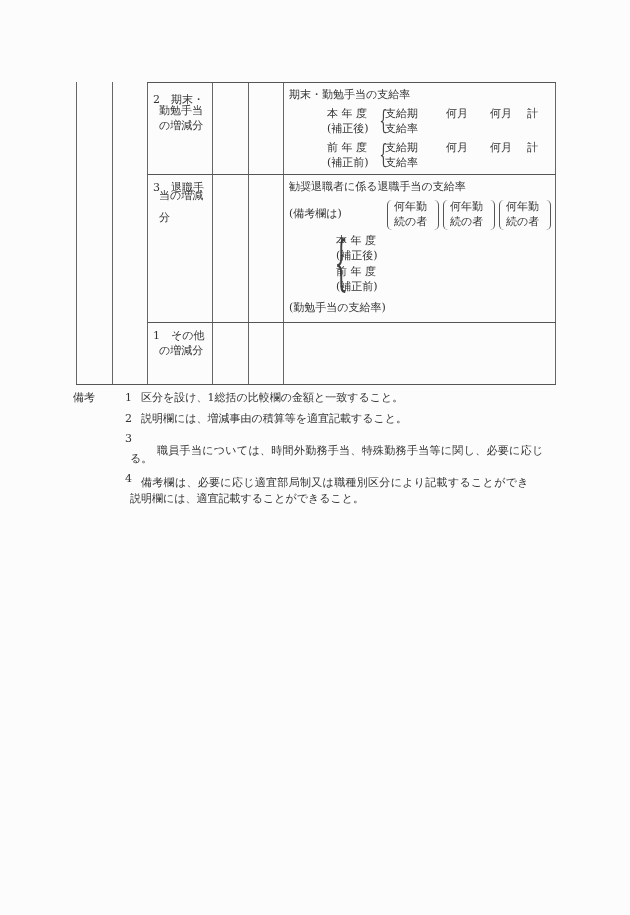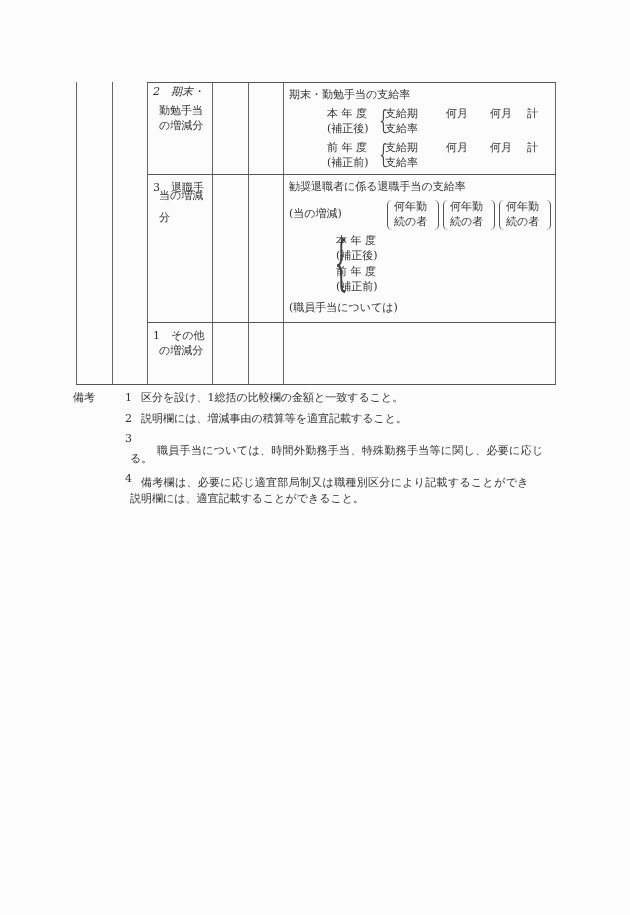--- a/index.html
+++ b/index.html
@@ -21,21 +21,21 @@
   <div class="vline" style="left:212px;top:82px;height:302px;"></div>
   <div class="vline" style="left:248px;top:82px;height:302px;"></div>
   <div class="vline" style="left:283px;top:82px;height:302px;"></div>
   <div class="vline" style="left:555px;top:82px;height:302px;"></div>
   <div class="hline" style="left:147px;top:82px;width:409px;"></div>
   <div class="hline" style="left:147px;top:174px;width:409px;"></div>
   <div class="hline" style="left:147px;top:322px;width:409px;"></div>
   <div class="hline" style="left:76px;top:384px;width:480px;"></div>
 
   <div>
-    <div class="t" style="left:153px;top:84px;font-style:italic;">2　期末・</div>
+    <div class="t" style="left:153px;top:92px;">2　期末・</div>
     <div class="t" style="left:159px;top:103px;">勤勉手当</div>
     <div class="t" style="left:159px;top:118px;">の増減分</div>
   </div>
 
   <div>
     <div class="t" style="left:289px;top:87px;text-align:center;">期末・勤勉手当の支給率</div>
 
     <div class="t" style="left:327px;top:106px;">本 年 度</div>
     <div class="t" style="left:327px;top:121px;">(補正後)</div>
     <div class="brace" style="left:375px;top:105px;font-size:26px;line-height:30px;transform:scaleX(0.5);">{</div>
@@ -56,40 +56,40 @@
   </div>
 
   <div>
     <div class="t" style="left:153px;top:180px;">3　退職手</div>
     <div class="t" style="left:159px;top:188px;">当の増減</div>
     <div class="t" style="left:159px;top:210px;">分</div>
   </div>
 
   <div>
     <div class="t" style="left:289px;top:179px;">勧奨退職者に係る退職手当の支給率</div>
-    <div class="t" style="left:289px;top:206px;">(当の増減)</div>
+    <div class="t" style="left:289px;top:206px;">(備考欄は)</div>
 
     <div class="paren-box" style="left:387px;top:200px;width:50px;"></div>
     <div class="t" style="left:394px;top:199px;">何年勤</div>
     <div class="t" style="left:394px;top:214px;">続の者</div>
 
     <div class="paren-box" style="left:443px;top:200px;width:50px;"></div>
     <div class="t" style="left:450px;top:199px;">何年勤</div>
     <div class="t" style="left:450px;top:214px;">続の者</div>
 
     <div class="paren-box" style="left:499px;top:200px;width:50px;"></div>
     <div class="t" style="left:506px;top:199px;">何年勤</div>
     <div class="t" style="left:506px;top:214px;">続の者</div>
 
     <div class="brace" style="left:322px;top:230px;font-size:60px;line-height:64px;transform:scaleX(0.35);">{</div>
     <div class="t" style="left:336px;top:233px;">本 年 度</div>
     <div class="t" style="left:336px;top:248px;">(補正後)</div>
     <div class="t" style="left:336px;top:264px;">前 年 度</div>
     <div class="t" style="left:336px;top:279px;">(補正前)</div>
-    <div class="t" style="left:289px;top:300px;">(職員手当については)</div>
+    <div class="t" style="left:289px;top:300px;">(勤勉手当の支給率)</div>
   </div>
 
   <div>
     <div class="t" style="left:153px;top:328px;">1　その他</div>
     <div class="t" style="left:159px;top:343px;">の増減分</div>
   </div>
 </div>
 
 <div>
   <div class="t" style="left:73px;top:390px;">備考</div>

